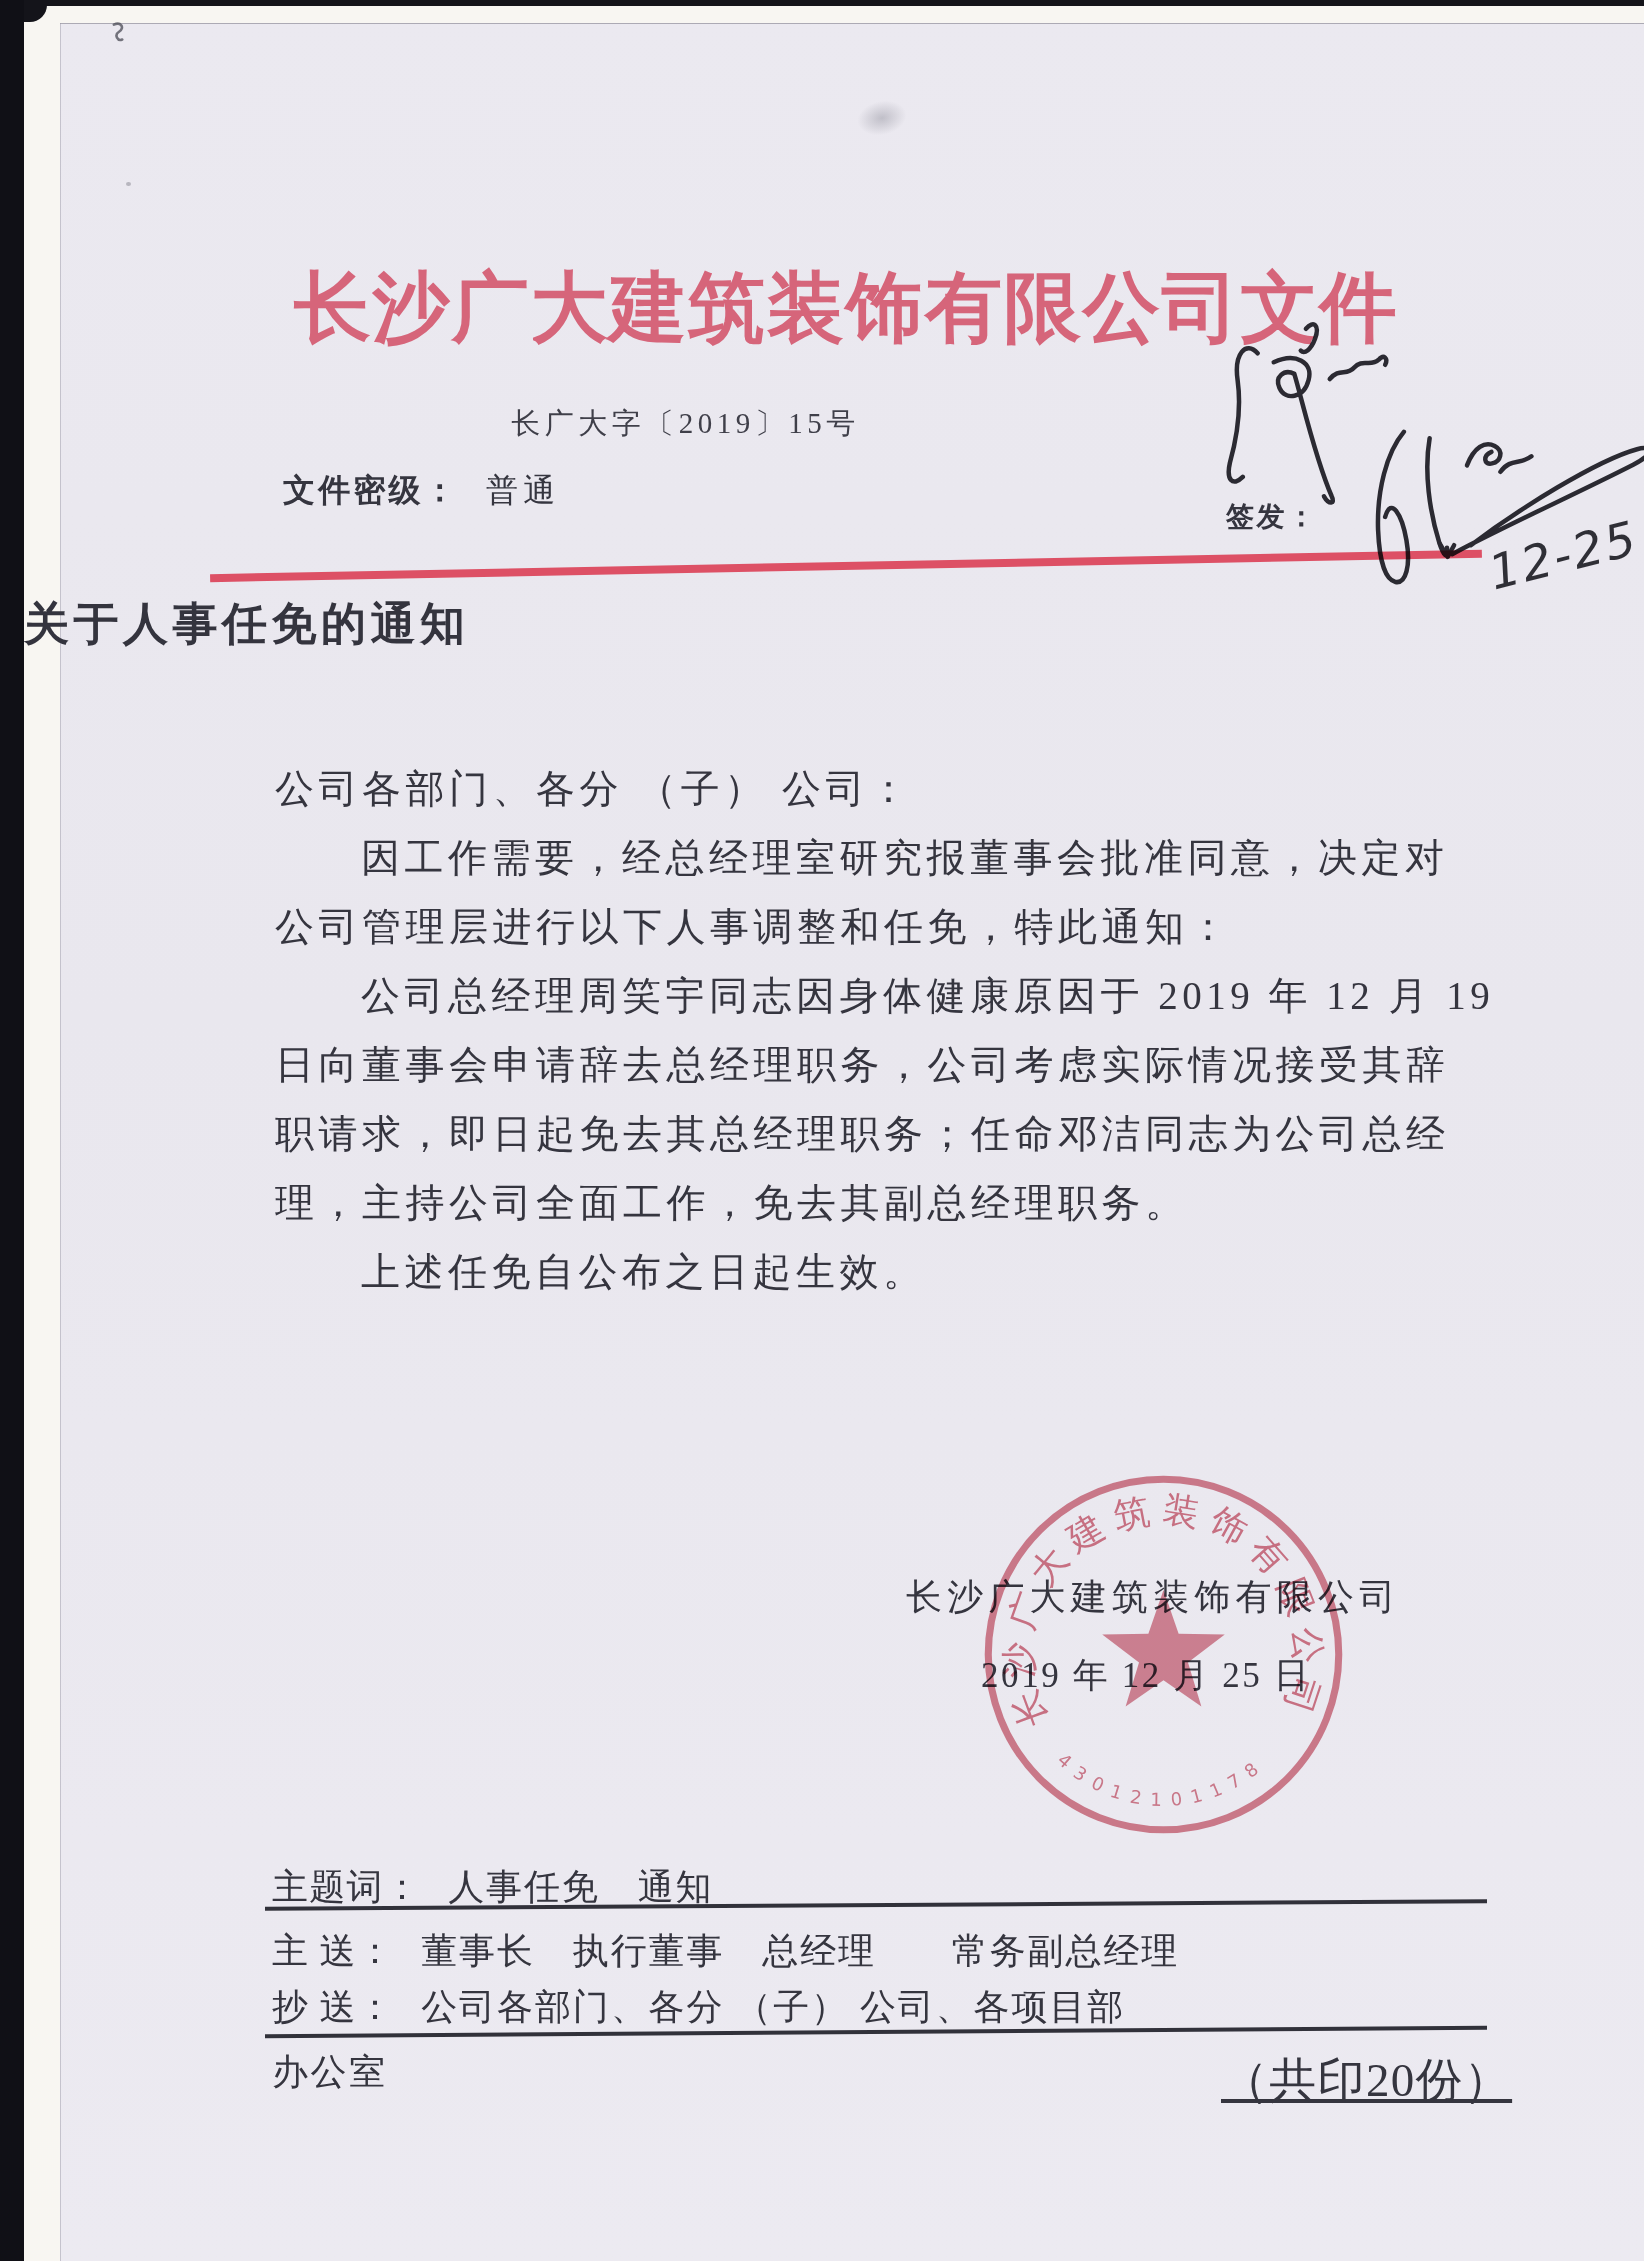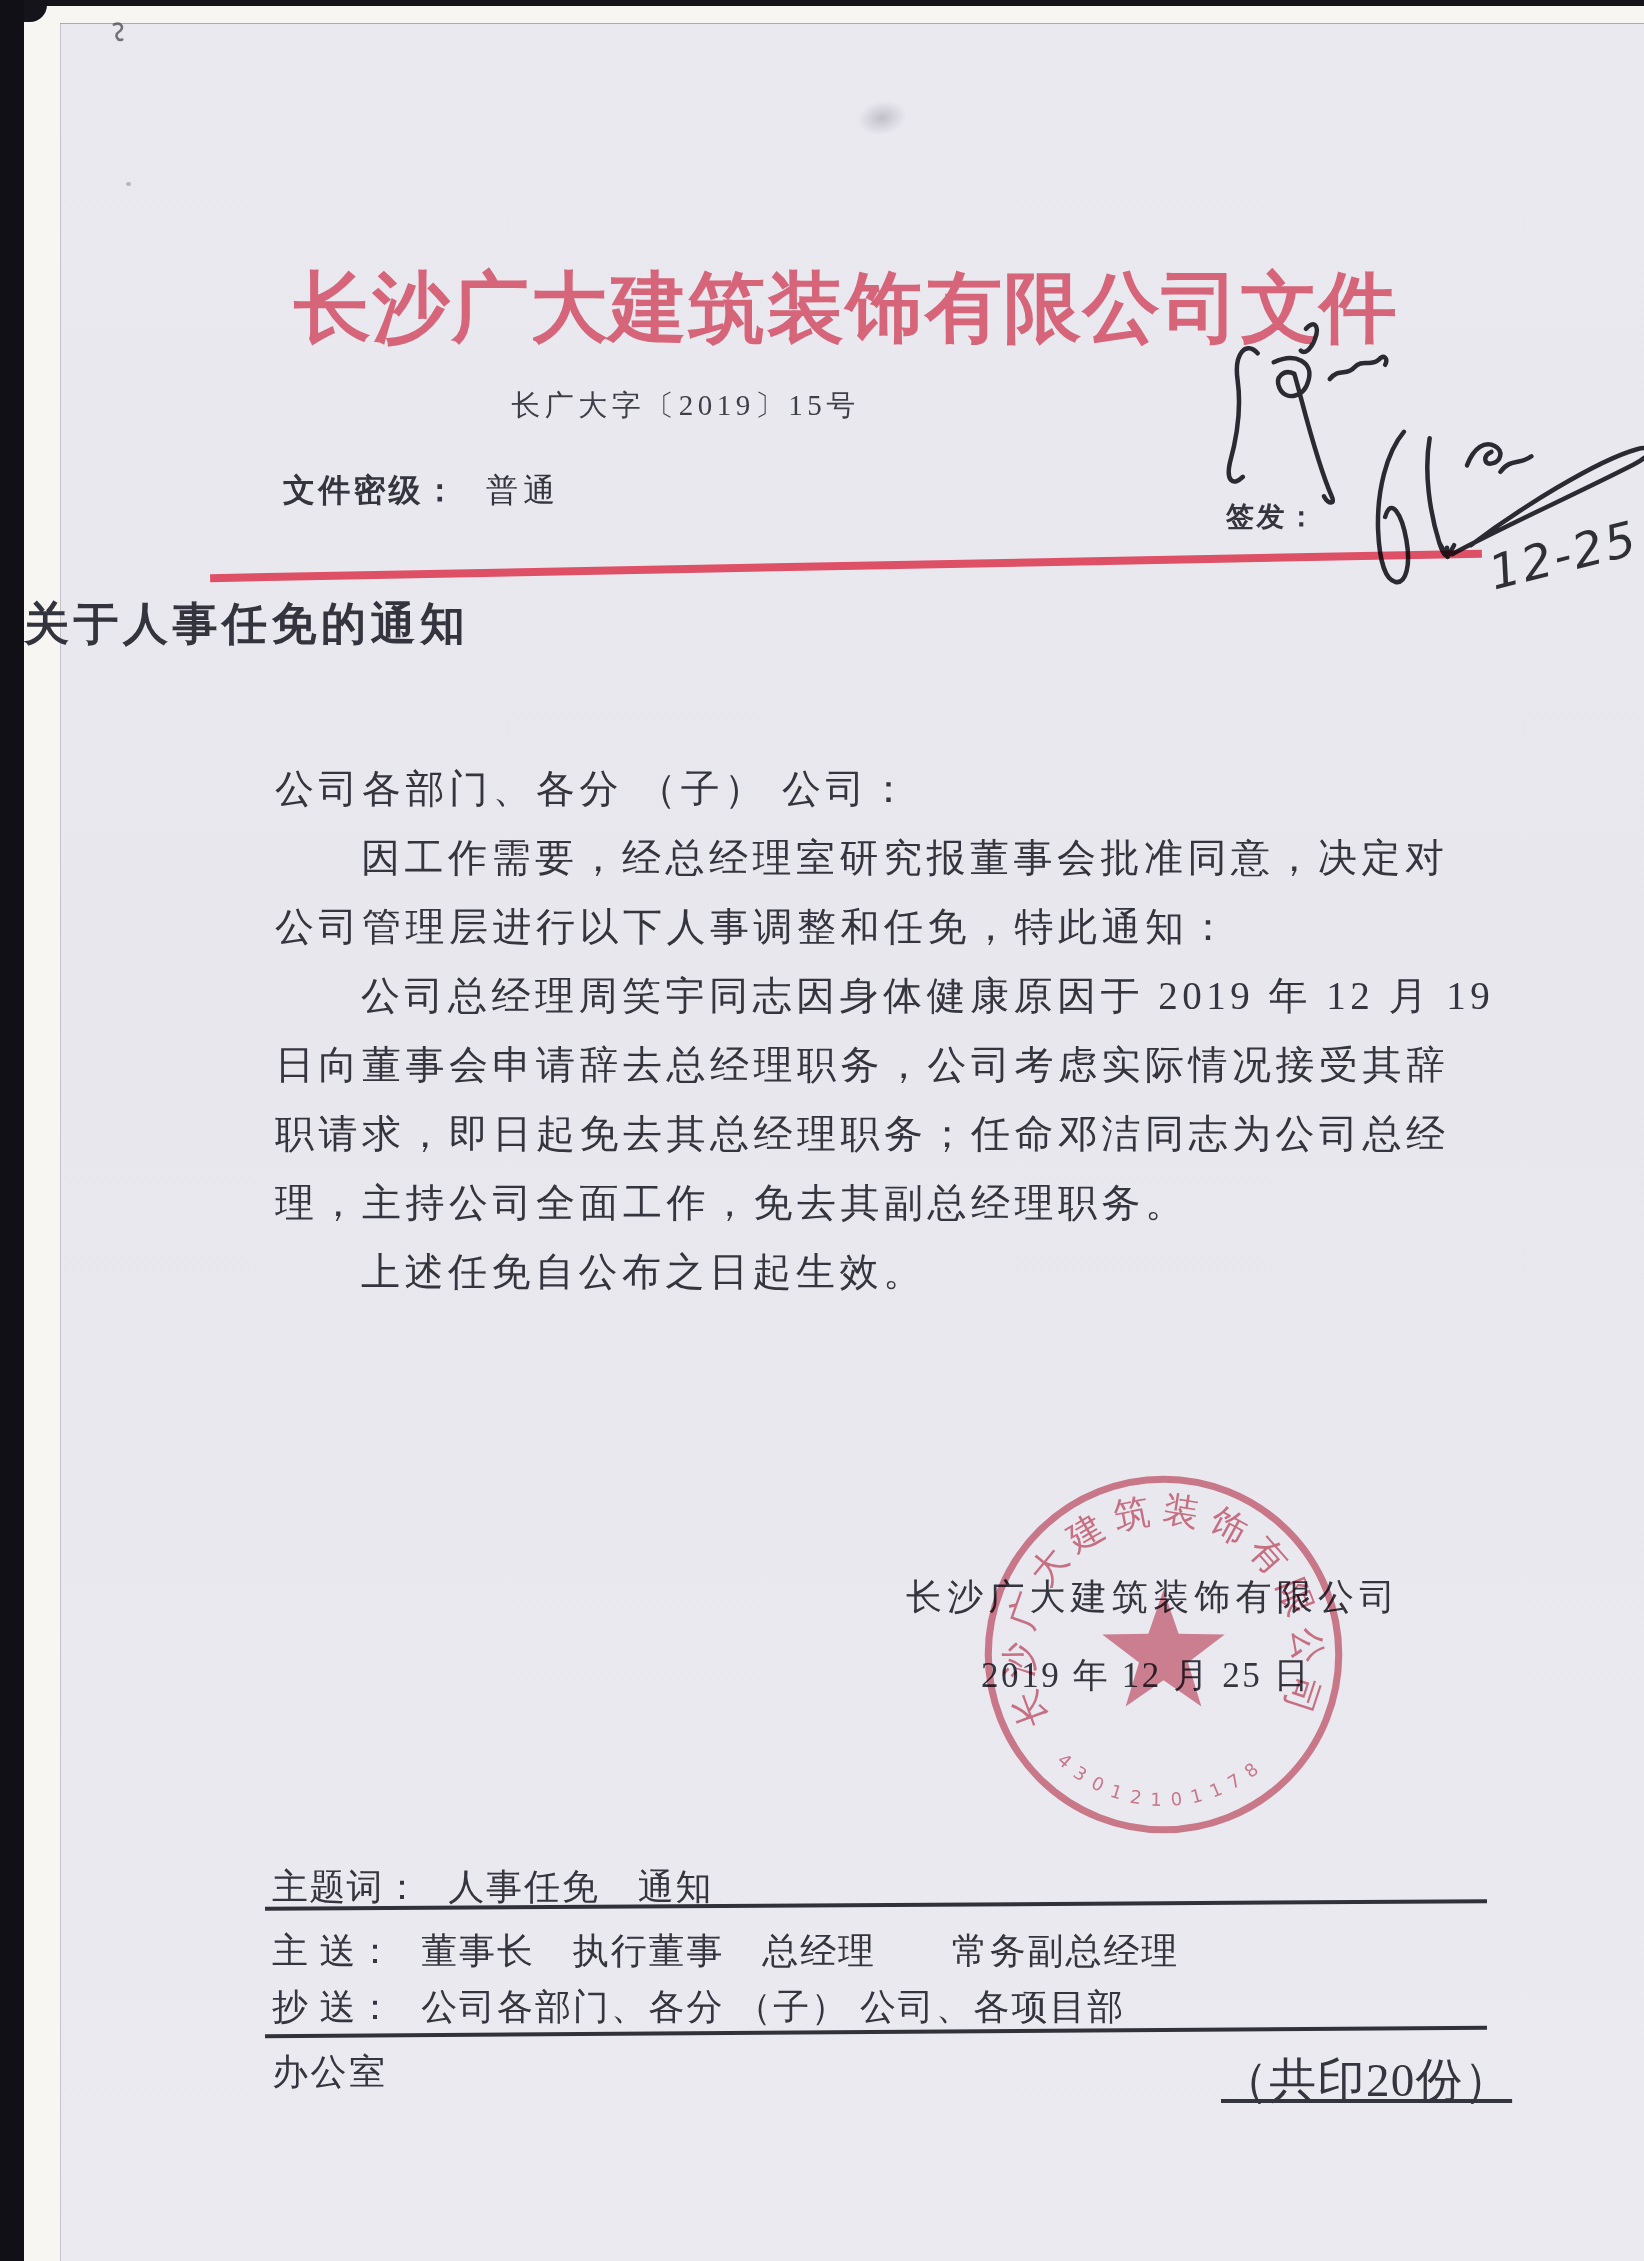--- a/index.html
+++ b/index.html
@@ -17,21 +17,21 @@
   .scan-corner{left:0;top:0;width:23px;height:22px;background:#14141a;border-bottom-right-radius:17px;}
   .paper-topedge{left:36px;top:23px;width:1608px;height:1.3px;background:rgba(120,118,132,.55);}
   .paper-leftedge{left:36px;top:23px;width:1.3px;height:2238px;background:rgba(150,148,162,.45);}
   .right-shade{right:0;top:0;width:11.6px;height:2261px;background:linear-gradient(90deg,rgba(140,138,152,0),rgba(140,138,152,.22));}
   .smudge{left:833px;top:101px;width:50px;height:34px;border-radius:50%;
     background:radial-gradient(ellipse at center,rgba(95,95,110,.30),rgba(95,95,110,0) 70%);transform:rotate(-12deg);}
   .speck{left:102px;top:182px;width:4.5px;height:3.9px;border-radius:50%;background:rgba(90,90,100,.35);}
   
   .red-title{left:0;top:257px;width:1644px;text-align:center;font-size:77px;font-weight:bold;
     color:#d6657a;letter-spacing:1.9px;}
-  .doc-number{left:0;top:386px;width:1323px;text-align:center;font-size:29px;letter-spacing:4.5px;color:#3f3f49;}
+  .doc-number{left:0;top:404px;width:1323px;text-align:center;font-size:29px;letter-spacing:4.5px;color:#3f3f49;}
   .meta-left{left:259px;top:469px;font-size:32px;}
   .meta-label{font-weight:bold;letter-spacing:3.2px;}
   .meta-value{margin-left:27px;letter-spacing:5.2px;}
   .issuer-label{left:1202px;top:498px;font-size:28px;font-weight:bold;letter-spacing:2.6px;}
   .red-rule{left:186px;top:562px;width:1272px;height:8.4px;background:#dd5065;transform:rotate(-1.1deg);}
   .doc-title{left:0;top:594px;width:1644px;font-size:45px;font-weight:bold;
     letter-spacing:4.5px;color:#34343e;}
   
   .body-block{left:251px;top:762px;width:1212px;}
   .bline{height:69px;font-size:39px;letter-spacing:4.5px;white-space:nowrap;color:#35353f;}

